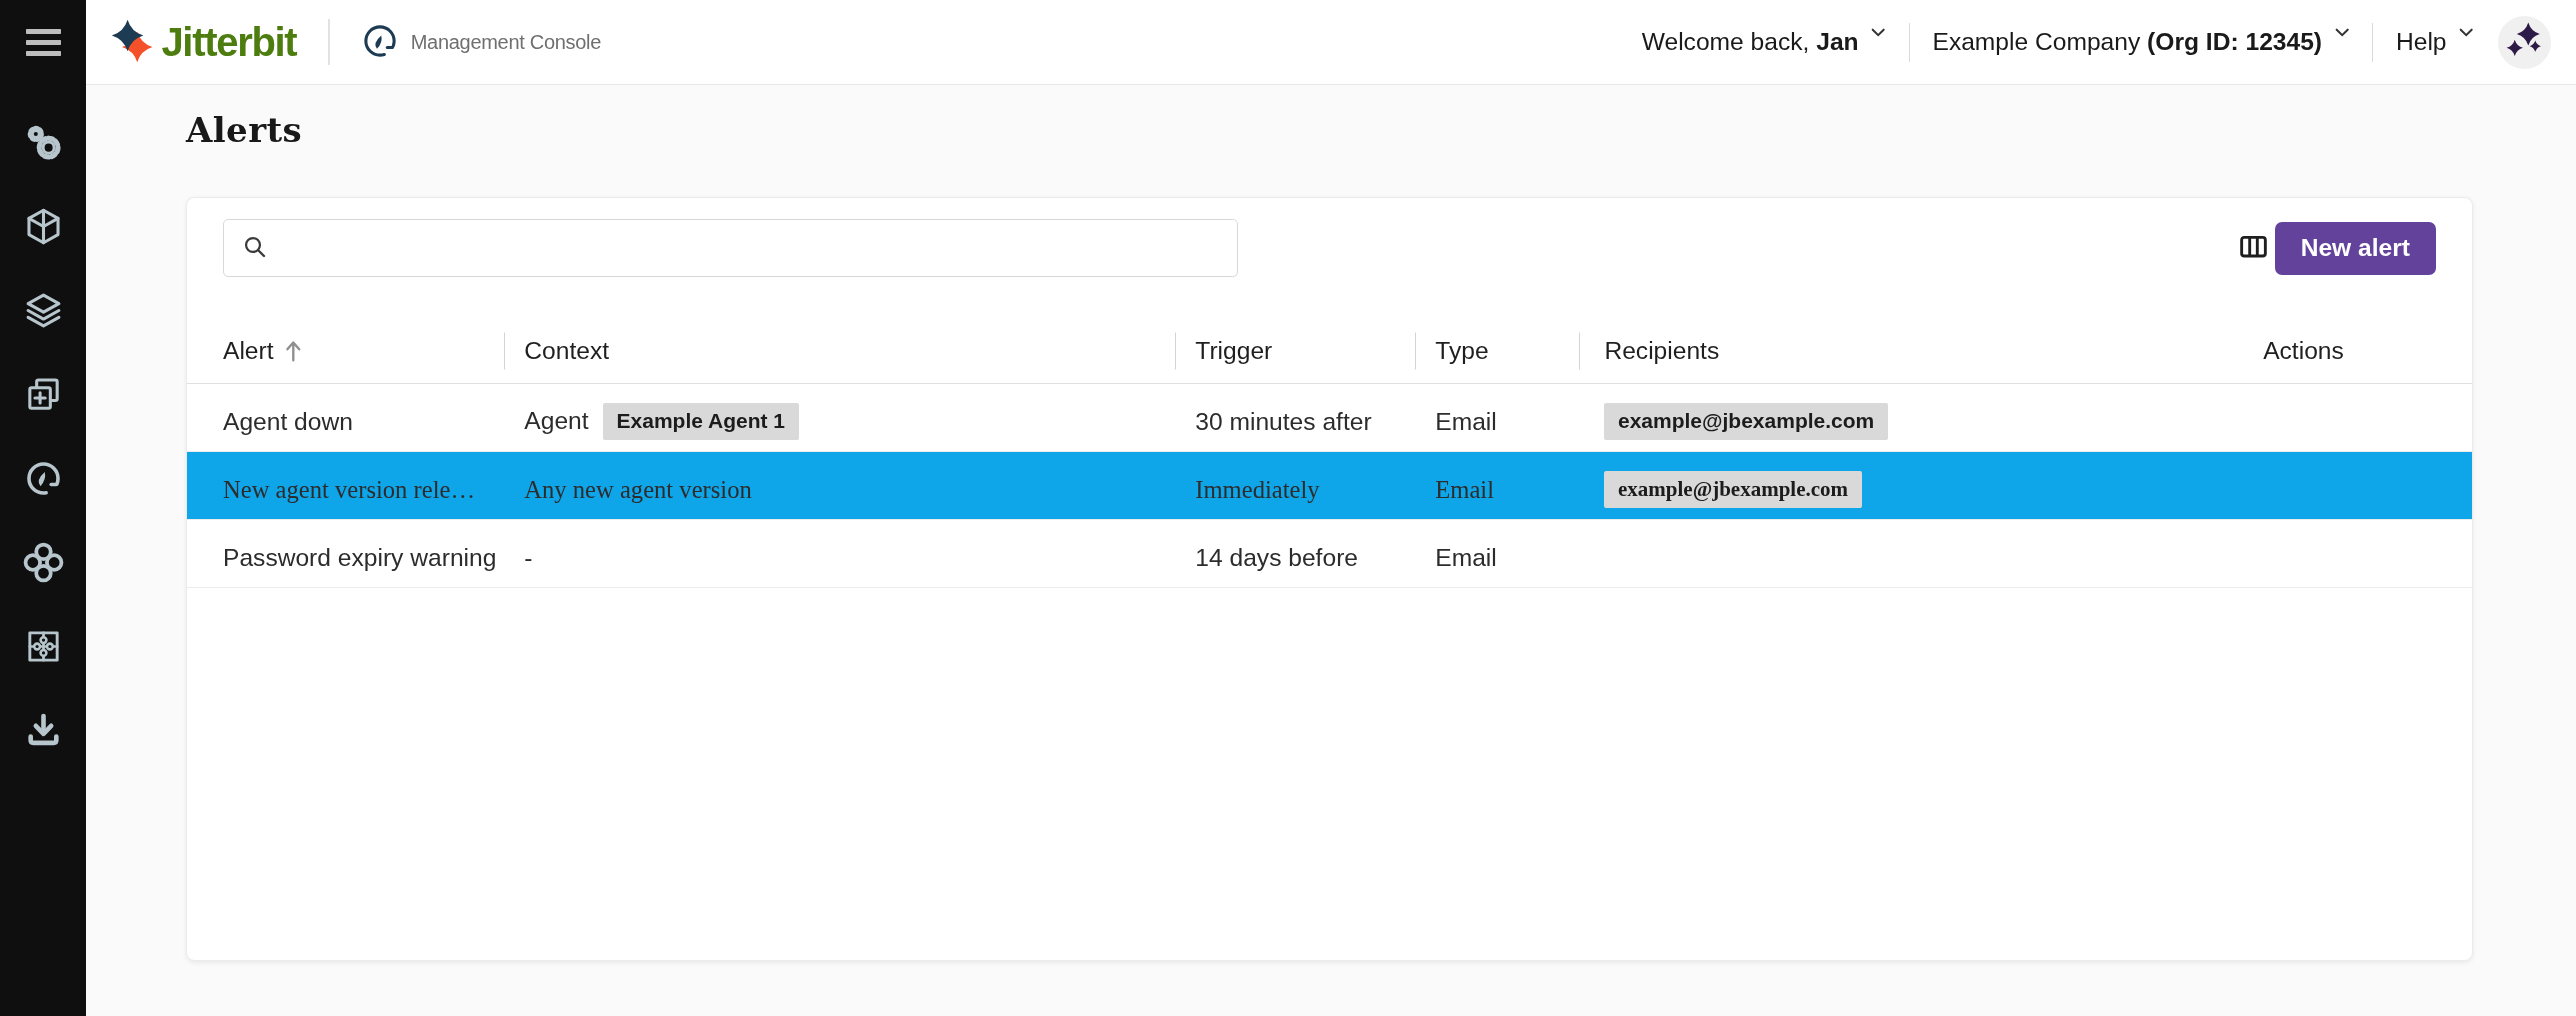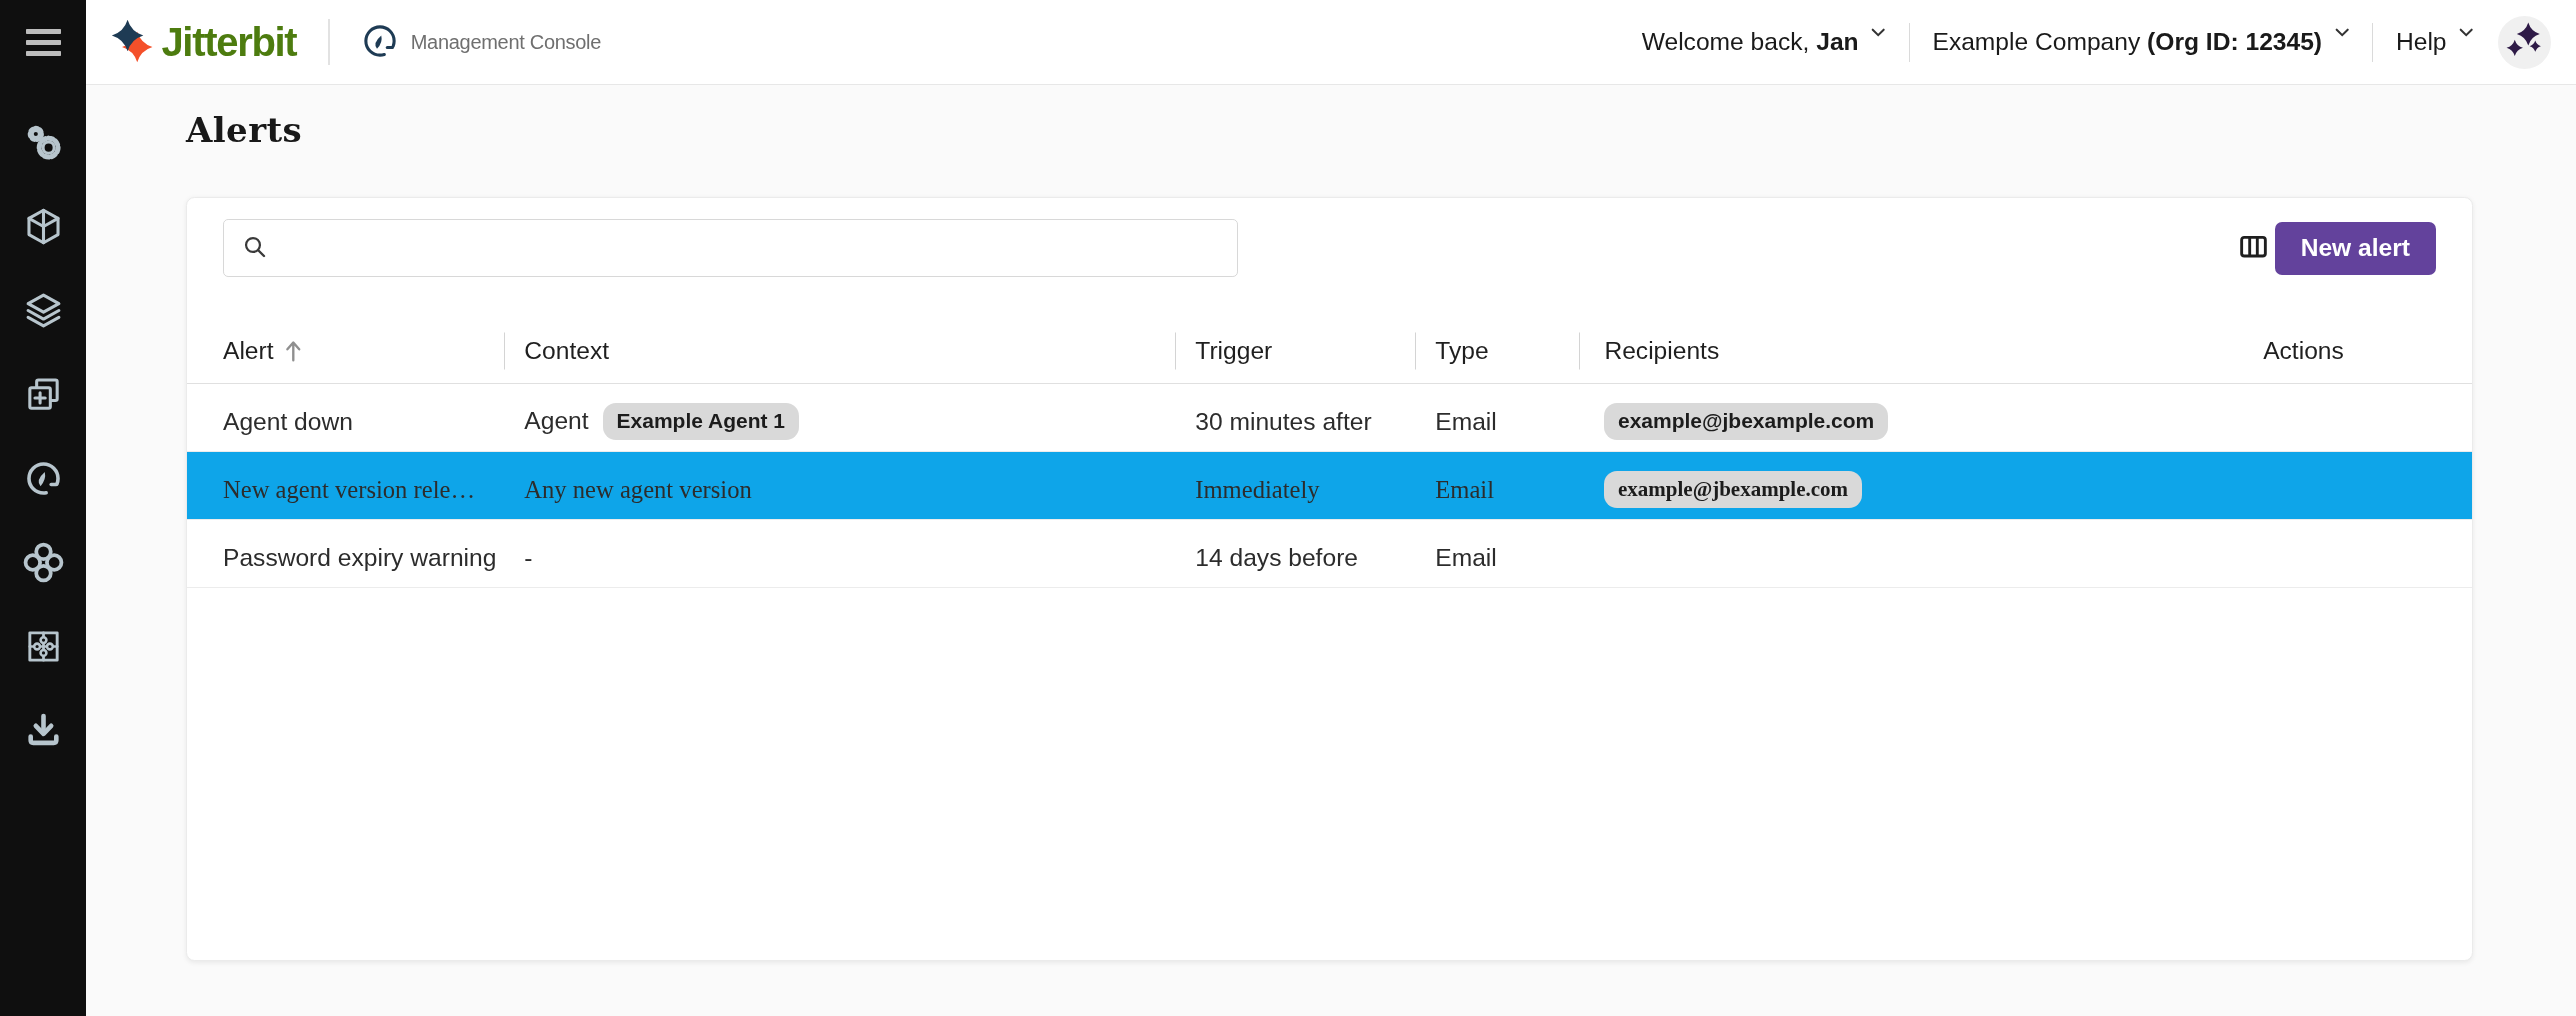--- a/index.html
+++ b/index.html
@@ -127,21 +127,21 @@
   .th.actions { justify-content: center; padding-left: 0; }
   .sort-icon { margin-left: 10.2px; display: inline-flex; }
 
   .trow { height: 68px; border-bottom: 0.8px solid #ececec; font-size: 24.6px; color: #2c2c2c; cursor: pointer; }
   .trow.highlight { background: #0ea5e9; font-family: Liberation Serif, serif; }
   .td { padding-left: 20.3px; white-space: nowrap; overflow: hidden; display: flex; align-items: center; margin-top: 8px; }
   .td.first { padding-left: 36px; }
   .td.recipients { padding-left: 25.4px; }
   .chip {
     display: inline-block; background: #d9d9d9; color: #1c1c1c;
-    border-radius: 13px; padding: 6px 13.6px;
+    border-radius: 2px; padding: 6px 13.6px;
     font-size: 21px; font-weight: bold; line-height: 1.15;
   }
   .ctx-chip { margin-left: 14.4px; }
 </style>
 </head>
 <body>
 
 <aside class="sidebar">
   <div class="hamburger">
     <div class="bars">

